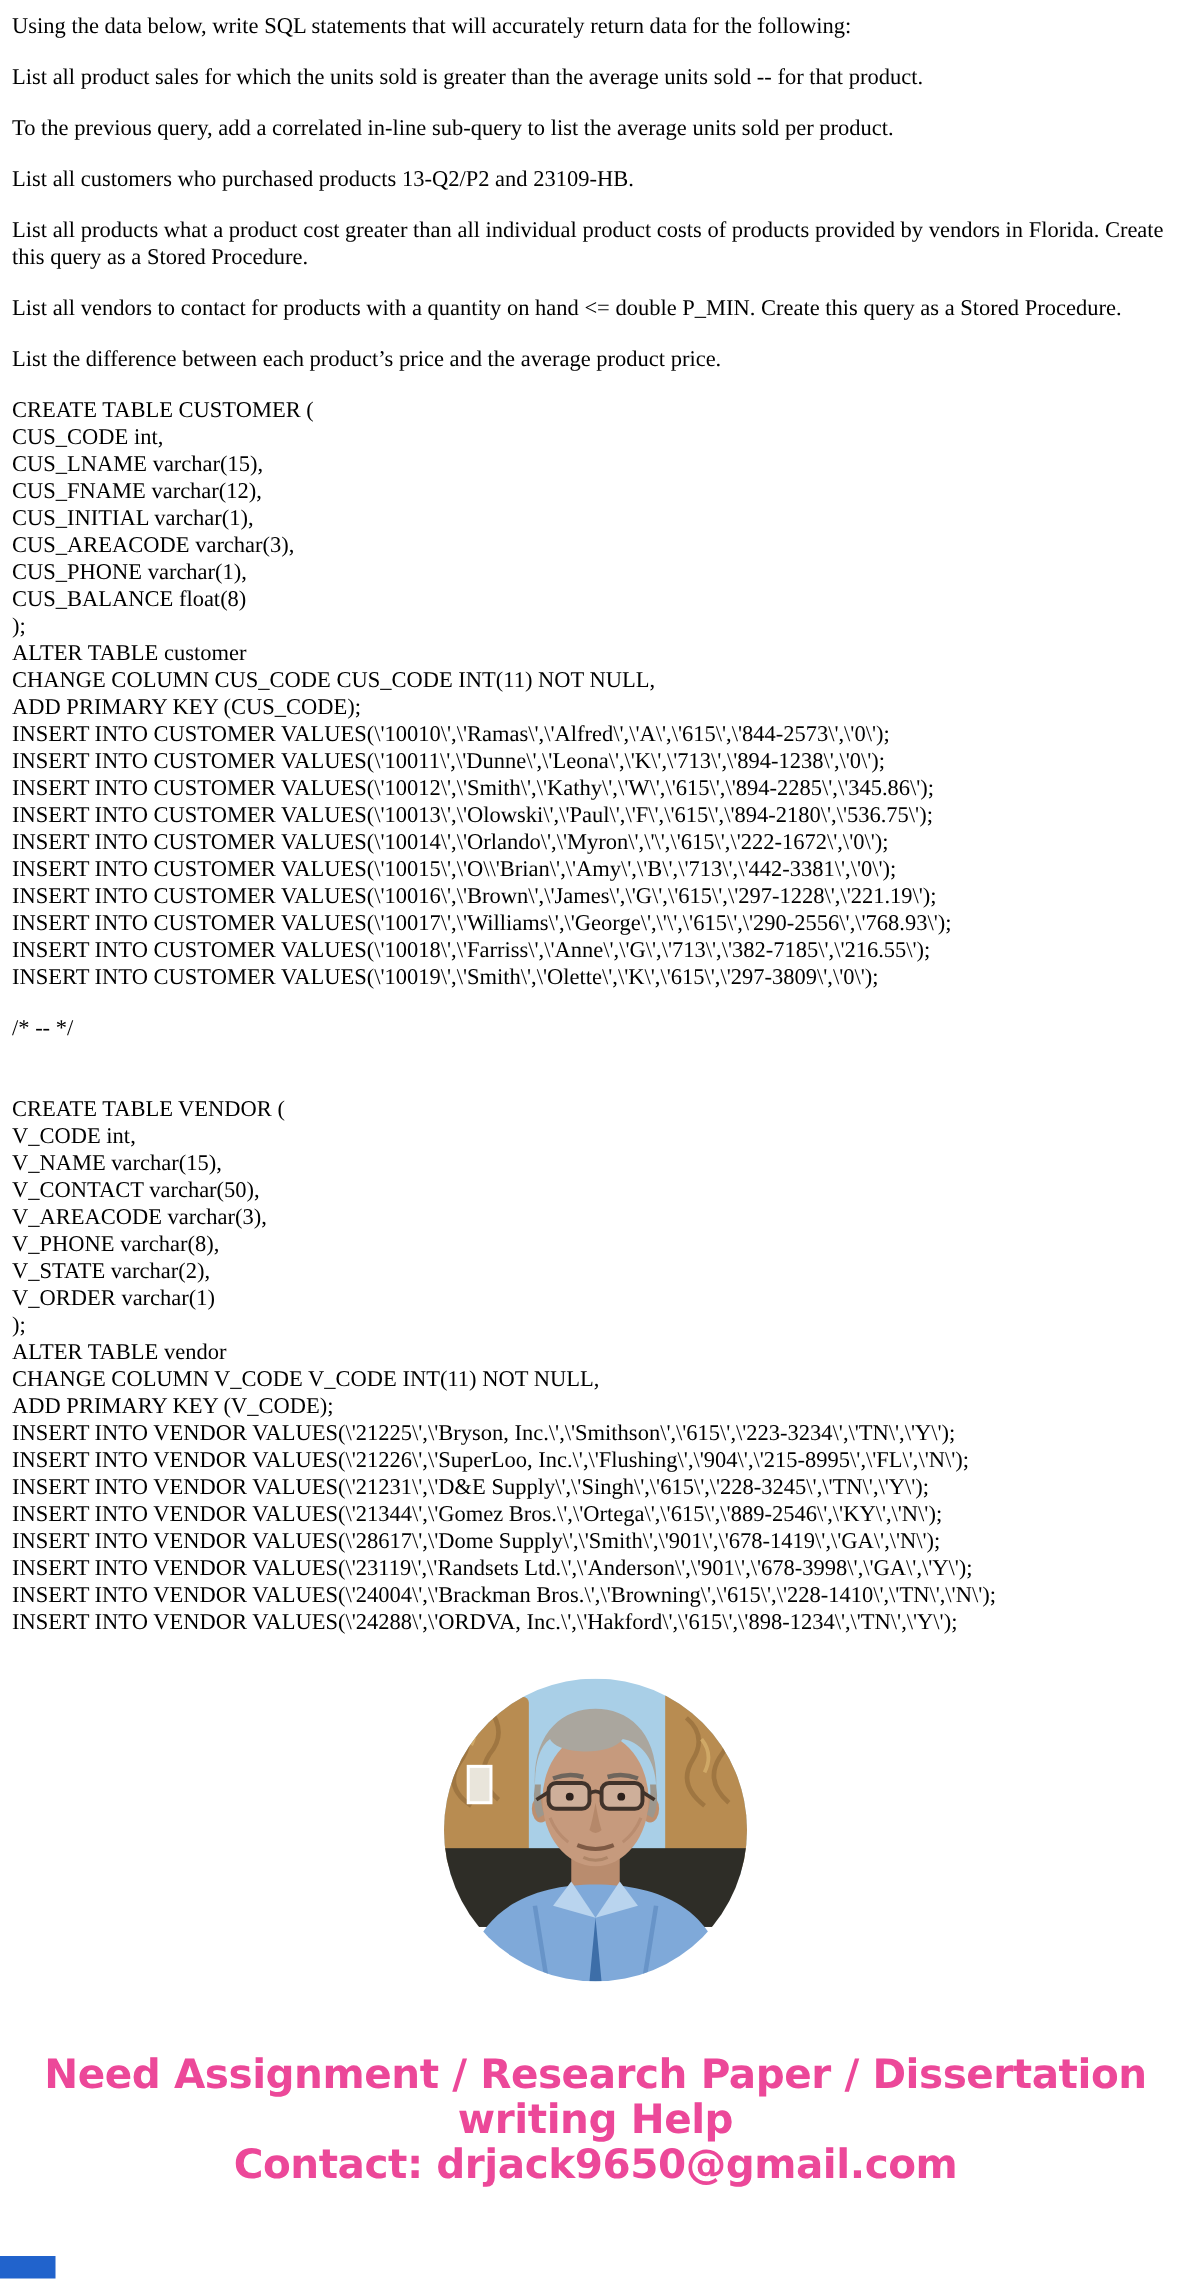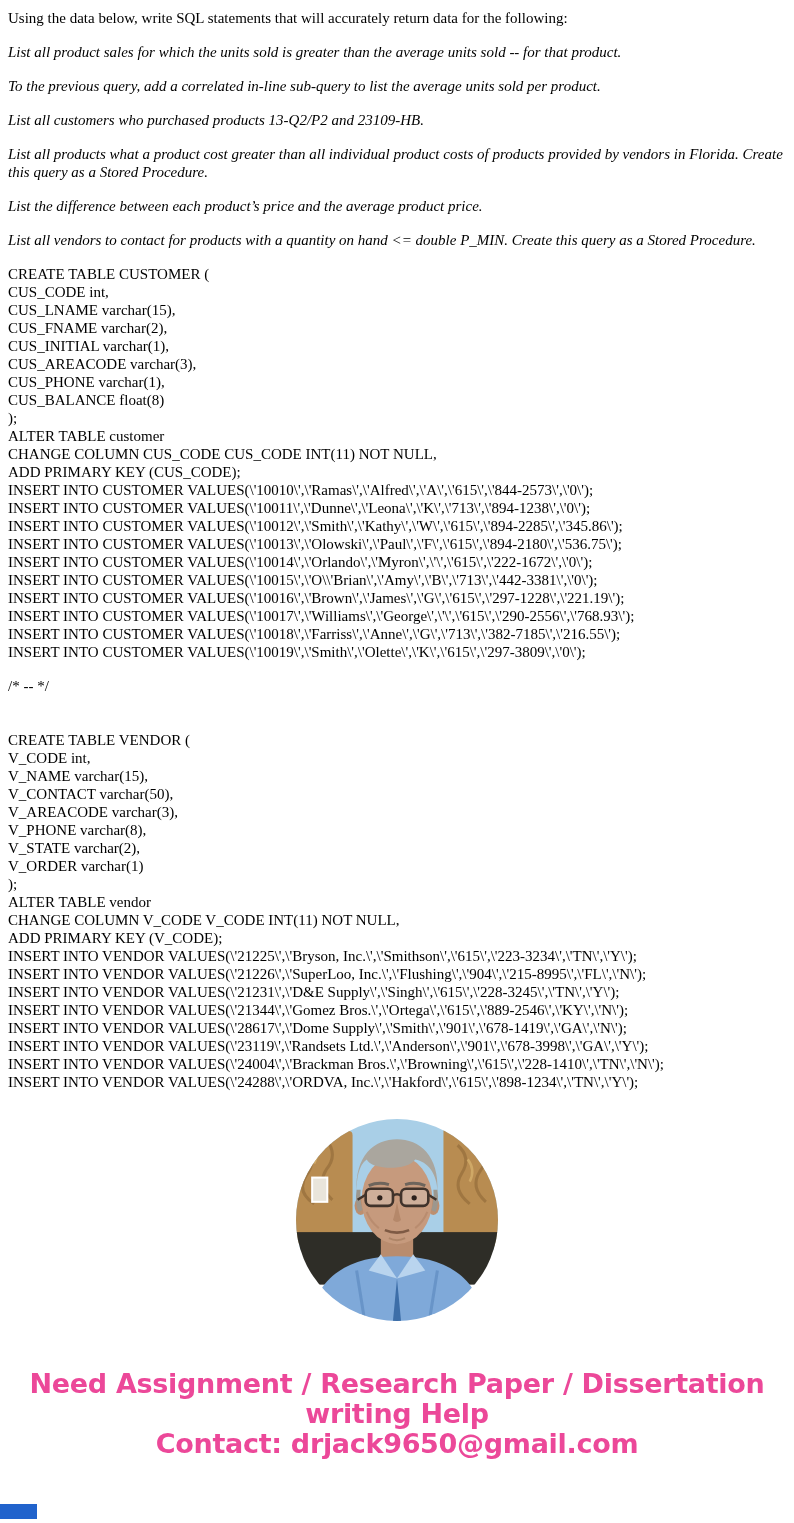--- a/index.html
+++ b/index.html
@@ -10,21 +10,21 @@
     height: 1523px;
     background: #ffffff;
     overflow: hidden;
     font-family: "Liberation Serif", "DejaVu Serif", serif;
     font-size: 15px;
     line-height: 18px;
     color: #000000;
   }
   .content { padding: 9px 8px 0 8px; }
   .intro { margin: 0 0 16px 0; }
-  .prompt { font-style: italic; margin: 0 0 16px 0; }
+  .prompt { margin: 0 0 16px 0; }
   .sql-line { white-space: pre-wrap; }
   .comment-line { margin: 16px 0 36px 0; }
   .avatar-wrap {
     width: 202px; height: 202px;
     margin: 28px auto 0 auto;
     border-radius: 50%;
     overflow: hidden;
   }
   .avatar-wrap svg { display: block; width: 100%; height: 100%; }
   .footer {
@@ -55,34 +55,34 @@
     <div>
 
         <p class="prompt">List all product sales for which the units sold is greater than the average units sold -- for that product.</p>
 
         <p class="prompt">To the previous query, add a correlated in-line sub-query to list the average units sold per product.</p>
 
         <p class="prompt">List all customers who purchased products 13-Q2/P2 and 23109-HB.</p>
 
         <p class="prompt">List all products what a product cost greater than all individual product costs of products provided by vendors in Florida. Create this query as a Stored Procedure.</p>
 
+        <p class="prompt">List all vendors to contact for products with a quantity on hand &lt;= double P_MIN. Create this query as a Stored Procedure.</p>
+
         <p class="prompt">List the difference between each product’s price and the average product price.</p>
-
-        <p class="prompt">List all vendors to contact for products with a quantity on hand &lt;= double P_MIN. Create this query as a Stored Procedure.</p>
       </div>
 
     <div>
 
         <div class="sql-line">CREATE TABLE CUSTOMER (</div>
 
         <div class="sql-line">CUS_CODE int,</div>
 
         <div class="sql-line">CUS_LNAME varchar(15),</div>
 
-        <div class="sql-line">CUS_FNAME varchar(2),</div>
+        <div class="sql-line">CUS_FNAME varchar(12),</div>
 
         <div class="sql-line">CUS_INITIAL varchar(1),</div>
 
         <div class="sql-line">CUS_AREACODE varchar(3),</div>
 
         <div class="sql-line">CUS_PHONE varchar(1),</div>
 
         <div class="sql-line">CUS_BALANCE float(8)</div>
 
         <div class="sql-line">);</div>

